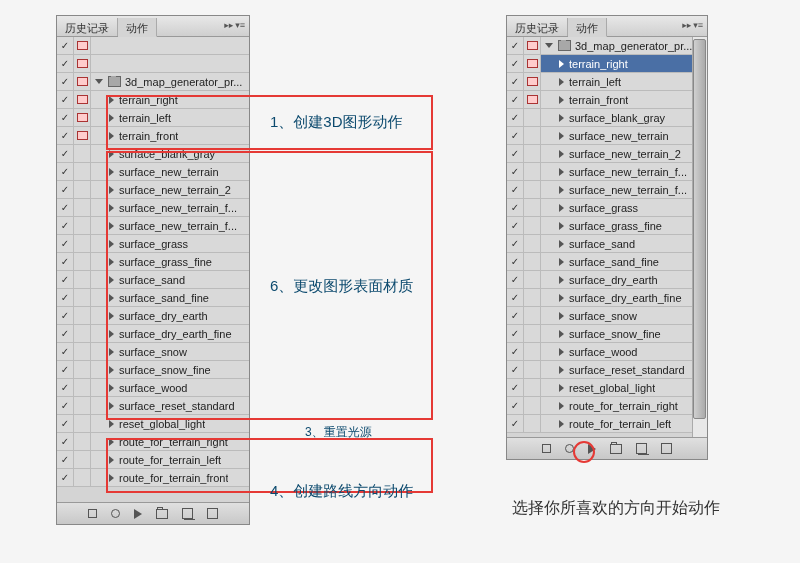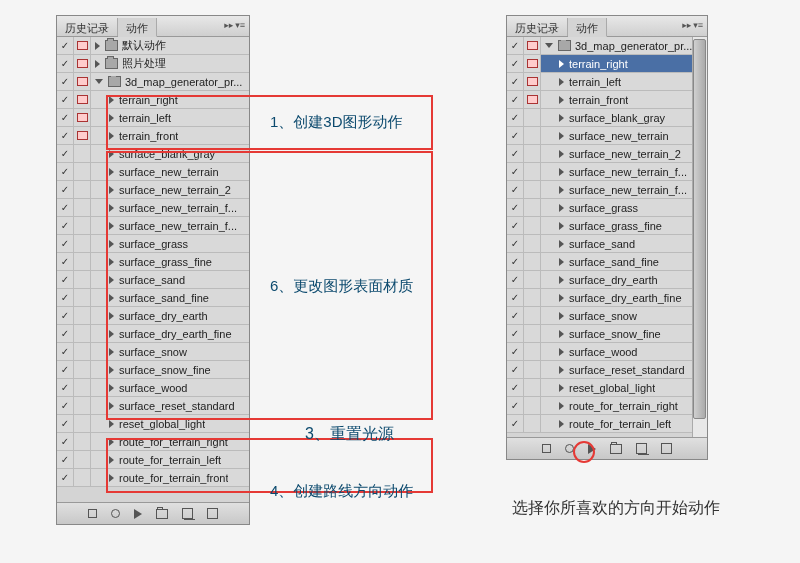--- a/index.html
+++ b/index.html
@@ -57,39 +57,27 @@
       </div>
   </div>
   <div class="list" id="left-list">
       <div class="row">
         <div class="cell-chk">
           <div class="chk">✓</div>
         </div>
         <div class="cell-dlg">
           <div class="dlg-icon"></div>
         </div>
-        <div class="cell-lbl">
-          <span class="indent" style="width: 0px;"></span>
-          <div class="tri"></div>
-          <div class="fold-icon"></div>
-          <span class="lbl">默认动作</span>
-        </div>
-      </div>
-      <div class="row">
-        <div class="cell-chk">
-          <div class="chk">✓</div>
-        </div>
-        <div class="cell-dlg">
-          <div class="dlg-icon"></div>
-        </div>
-        <div class="cell-lbl">
-          <span class="indent" style="width: 0px;"></span>
-          <div class="tri"></div>
-          <div class="fold-icon"></div>
-          <span class="lbl">照片处理</span>
+      </div>
+      <div class="row">
+        <div class="cell-chk">
+          <div class="chk">✓</div>
+        </div>
+        <div class="cell-dlg">
+          <div class="dlg-icon"></div>
         </div>
       </div>
       <div class="row">
         <div class="cell-chk">
           <div class="chk">✓</div>
         </div>
         <div class="cell-dlg">
           <div class="dlg-icon"></div>
         </div>
         <div class="cell-lbl">
@@ -632,18 +620,18 @@
     <div class="bb trash"></div>
   </div>
 </div>
 
 <div class="redbox" style="left:106px;top:95px;width:327px;height:55px"></div>
 <div class="redbox" style="left:106px;top:151px;width:327px;height:269px"></div>
 <div class="redbox" style="left:106px;top:438px;width:327px;height:55px"></div>
 
 <div class="note" style="left:270px;top:113px">1、创建3D图形动作</div>
 <div class="note" style="left:270px;top:277px">6、更改图形表面材质</div>
-<div class="note" style="left:305px;top:424px;font-size:16px">3、重置光源</div>
+<div class="note" style="left:305px;top:424px;font-size:12px">3、重置光源</div>
 <div class="note" style="left:270px;top:482px">4、创建路线方向动作</div>
 
 <div class="circle" style="left:573px;top:441px;width:22px;height:22px"></div>
 
 <div class="caption" style="left:512px;top:498px">选择你所喜欢的方向开始动作</div>
 
 </body></html>

